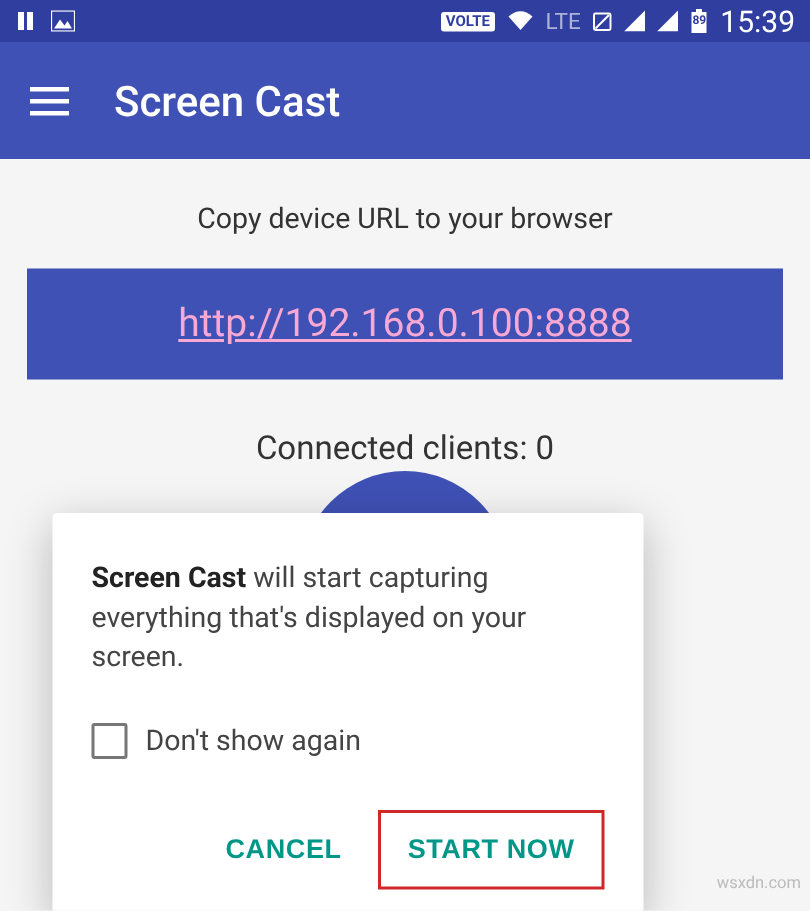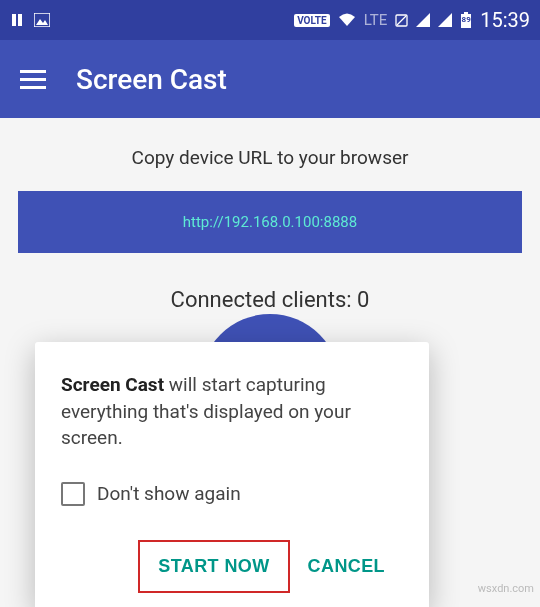--- a/index.html
+++ b/index.html
@@ -7,21 +7,21 @@
       font-family: Roboto, Arial, sans-serif;
       width: 540px;
       height: 607px;
       background: #f5f5f5;
       overflow: hidden;
       position: relative;
     }
     .statusbar {
       background: #303f9f;
       color: #fff;
-      height: 40px;
+      height: 28px;
       display: flex;
       align-items: center;
       padding: 0 10px;
       font-size: 15px;
     }
     .statusbar .left { display: flex; gap: 10px; }
     .statusbar .right { margin-left: auto; display: flex; gap: 8px; align-items: center; }
     .status-icon { display: inline-flex; align-items: center; justify-content: center; }
     .volte-badge {
       background: #fff; color: #303f9f; font-size: 10px;
@@ -40,24 +40,25 @@
     .hamburger span { width: 26px; height: 3px; background: #fff; }
     .appbar-title { font-size: 28px; font-weight: 500; }
     .content {
       padding: 28px 18px;
       text-align: center;
       color: #222;
     }
     .instruction { font-size: 19px; color: #333; margin-bottom: 22px; }
     .url-box {
       background: #3f51b5;
-      color: #5eead4;
-      font-size: 15px;
+      color: #f9a8d4;
+      font-size: 26px;
       padding: 22px 10px;
       margin-bottom: 34px;
+      text-decoration: underline;
     }
     .clients { font-size: 22px; color: #333; margin-bottom: 8px; }
     .circle-peek {
       width: 140px; height: 140px; border-radius: 50%;
       background: #3f51b5; margin: 0 auto;
       position: relative; top: -6px;
     }
     .dialog {
       background: #fff;
       width: 394px;
@@ -166,18 +167,18 @@
 
 <div class="dialog">
   <div class="dialog-msg">
     <strong>Screen Cast</strong><span> will start capturing everything that's displayed on your screen.</span>
   </div>
   <div class="checkbox-row">
     <div class="checkbox"></div>
     <div class="checkbox-label">Don't show again</div>
   </div>
   <div class="dialog-actions">
+    <button class="dlg-btn">CANCEL</button>
     <button class="dlg-btn primary">START NOW</button>
-    <button class="dlg-btn">CANCEL</button>
   </div>
 </div>
 
 <div class="watermark">wsxdn.com</div>
 
 </body></html>

